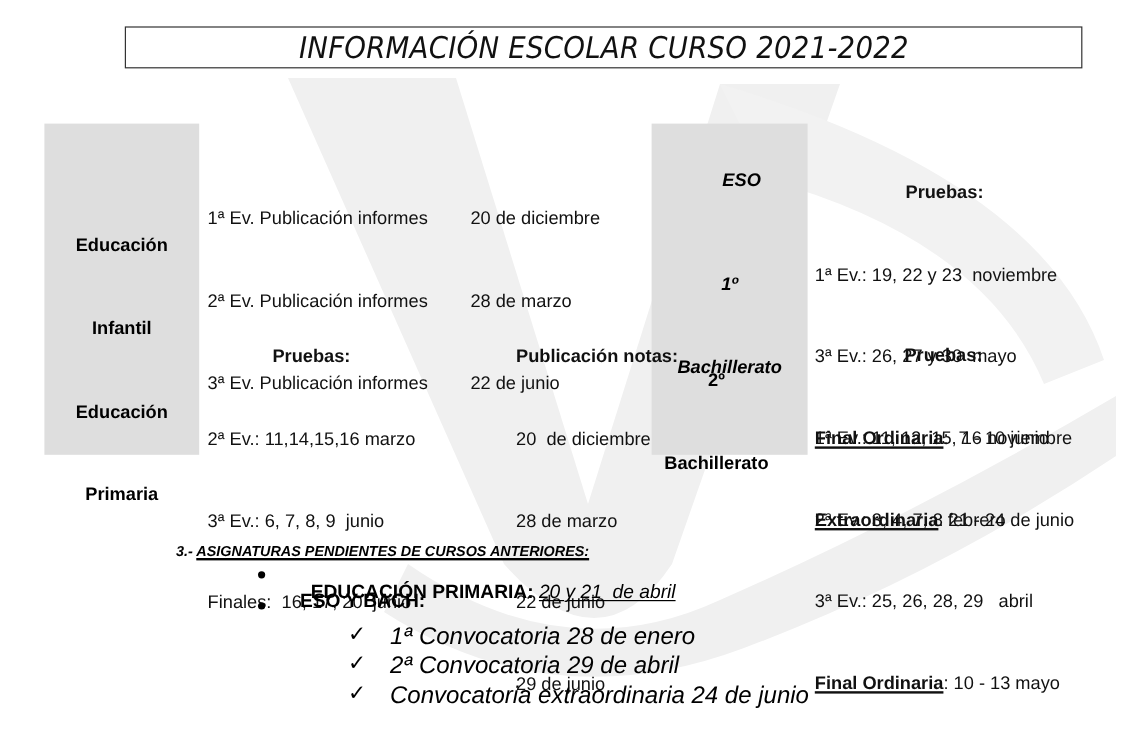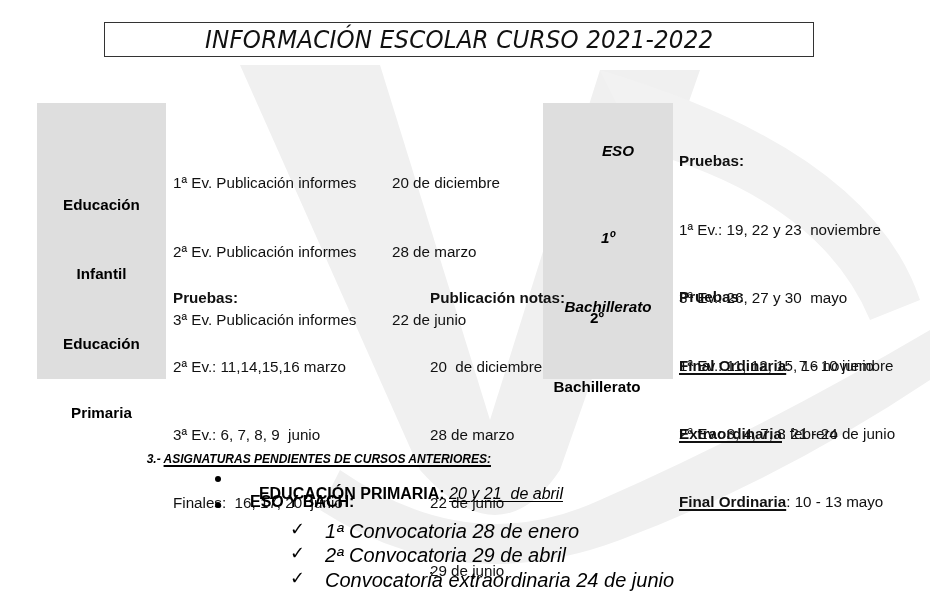--- a/index.html
+++ b/index.html
@@ -3,31 +3,31 @@
 <meta charset="utf-8">
 <style>
   html, body { margin: 0; padding: 0; }
   body {
     width: 950px; height: 616px; position: relative; overflow: hidden;
     background: #ffffff; color: #000;
     font-family: "Liberation Sans", "DejaVu Sans", sans-serif;
   }
   .watermark { position: absolute; left: 0; top: 0; width: 950px; height: 616px; z-index: 0; pointer-events: none; }
   .title-box {
-    position: absolute; left: 104px; top: 22px; width: 710px; height: 35px;
+    position: absolute; left: 104px; top: 22px; width: 798px; height: 35px;
     border: 1px solid #333; box-sizing: border-box; z-index: 2; background: #fff;
     display: flex; align-items: center; justify-content: center;
   }
   .title-box span {
     font-family: "DejaVu Sans", sans-serif; font-style: italic; font-size: 25px; letter-spacing: 0.2px; color: #111;
     transform: scaleX(0.92);
   }
   .gray { position: absolute; background: #dedede; z-index: 1; }
   .txt { position: absolute; z-index: 2; font-size: 15.2px; line-height: 22.7px; white-space: pre; color: #111; }
-  .b { font-weight: bold; }
+  .b { font-weight: bold; text-align: center; }
   .i { font-style: italic; }
   .u { text-decoration: underline; text-decoration-thickness: 2px; text-underline-offset: 2px; }
   .label { position: absolute; z-index: 2; font-weight: bold; font-size: 15.2px; line-height: 22.7px; text-align: center; white-space: pre; }
   .section-heading { position: absolute; left: 140px; top: 438px; z-index: 2; font-weight: bold; font-size: 12px; white-space: pre; font-style: italic; }
   .bullet-row { position: absolute; z-index: 2; font-size: 16px; white-space: pre; font-weight: bold; }
   .dot { position: absolute; z-index: 2; width: 6px; height: 6px; border-radius: 50%; background: #000; }
   .check-row { position: absolute; z-index: 2; font-size: 20px; font-style: italic; white-space: pre; }
   .check { position: absolute; z-index: 2; font-size: 18px; font-weight: bold; }
 </style>
 </head>
@@ -94,20 +94,21 @@
 </div>
 
 <div class="label" style="left:543px; width:108px; top:262px;">
   <div>2º</div>
   <div>Bachillerato</div>
 </div>
 <div class="txt" style="left:679px; top:241px;">
   <div class="b">Pruebas:</div>
   <div>1ª Ev.: 11, 12, 15, 16 noviembre</div>
   <div>2ª Ev.: 3, 4, 7, 8 febrero</div>
+  <div>3ª Ev.: 25, 26, 28, 29   abril</div>
   <div><span class="b u">Final Ordinaria</span><span>: 10 - 13 mayo</span></div>
   
 </div>
 
 <div class="section-heading">
   <span>3.- </span><span class="u">ASIGNATURAS PENDIENTES DE CURSOS ANTERIORES:</span>
 </div>
 
 <div class="dot" style="left:215px; top:476px;"></div>
 <div class="bullet-row" style="left:250px; top:467px;">

